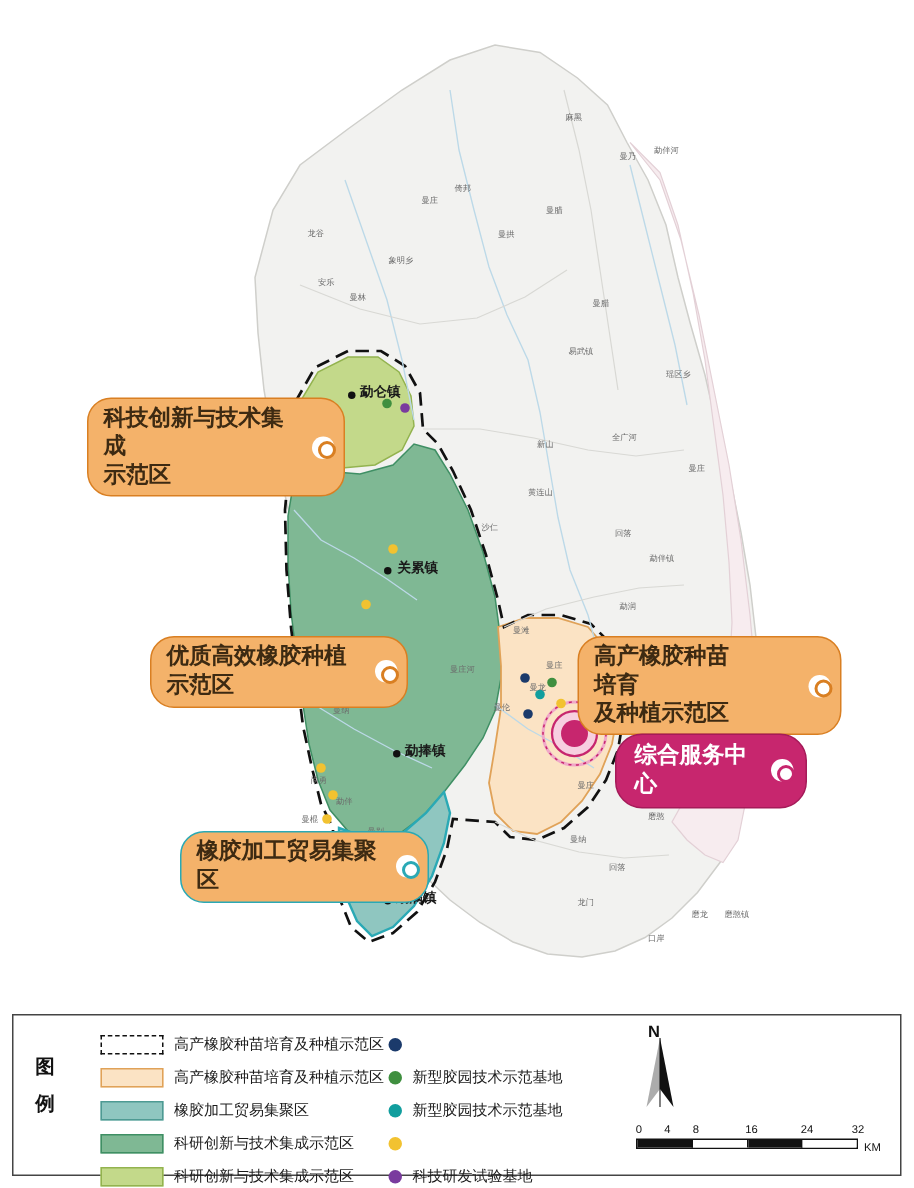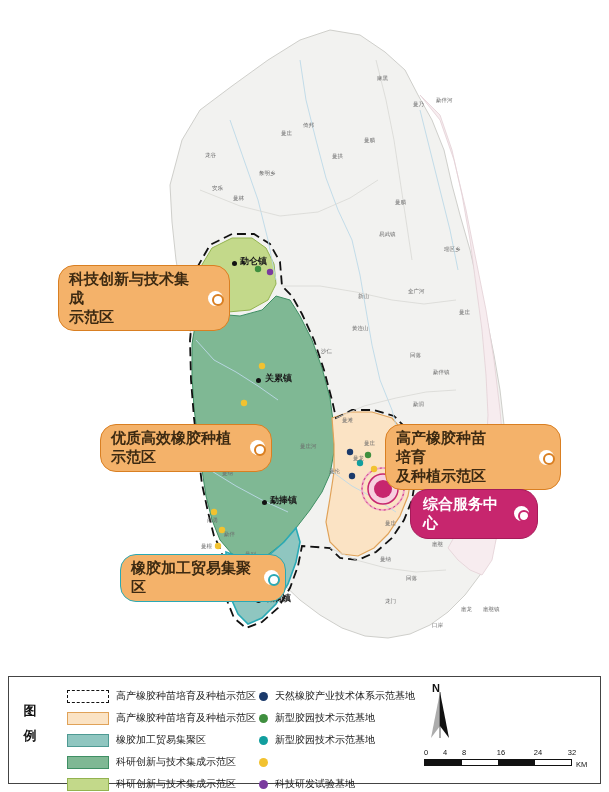--- a/index.html
+++ b/index.html
@@ -320,21 +320,20 @@
     </div>
     <div class="lg-row">
       <span class="sw sw-ltgreen"></span>
       <span>科研创新与技术集成示范区</span>
     </div>
   </div>
 
   <div class="lg-col" style="left:236px;">
     <div class="lg-row">
       <span class="dotc d-navy"></span>
-      <span>天然橡胶产业技术体系示范基地</span>
     </div>
     <div class="lg-row">
       <span class="dotc d-green"></span>
       <span>新型胶园技术示范基地</span>
     </div>
     <div class="lg-row">
       <span class="dotc d-teal"></span>
       <span>新型胶园技术示范基地</span>
     </div>
     <div class="lg-row">

